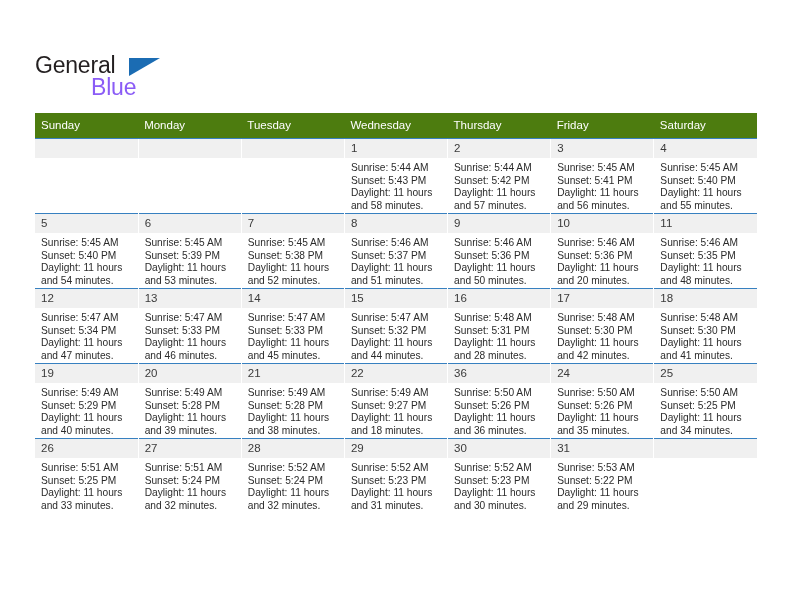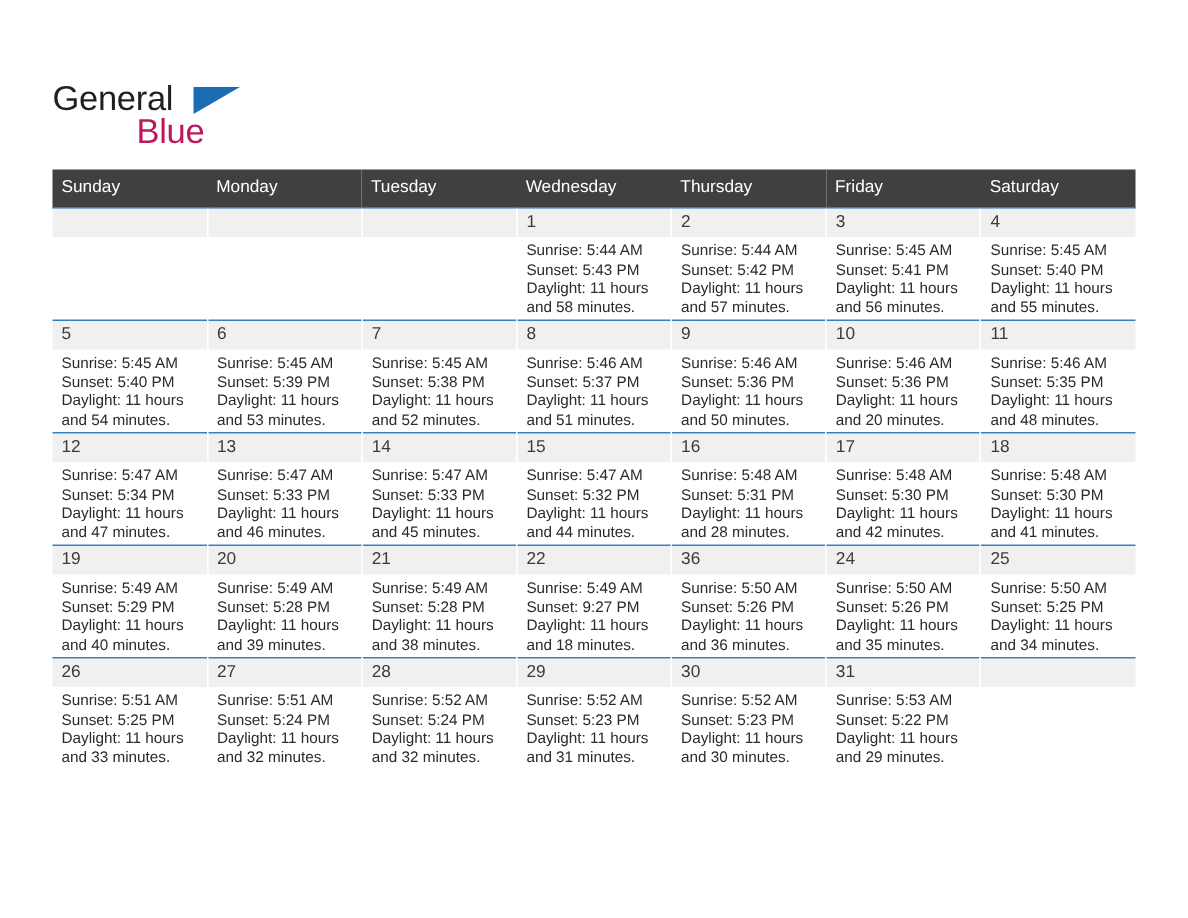--- a/index.html
+++ b/index.html
@@ -51,21 +51,21 @@
     width: 0;
     height: 0;
     border-left: 31px solid #1b6cb3;
     border-bottom: 18px solid transparent;
   }
   .logo-blue {
     position: absolute;
     left: 56px;
     top: 22px;
     font-size: 23px;
-    color: #be185d;
+    color: #8b5cf6;
     letter-spacing: -0.2px;
   }
 
   .titles {
     position: absolute;
     right: 0;
     top: 0;
     text-align: right;
   }
   .cal-title {
@@ -84,21 +84,21 @@
 
   
   .cal {
     width: 722px;
     border-collapse: collapse;
     table-layout: fixed;
   }
   .cal col { width: 103.14px; }
 
   .dow-row th {
-    background: #404040;
+    background: #4d7c0f;
     color: #ffffff;
     font-size: 11.5px;
     font-weight: normal;
     text-align: left;
     padding: 5px 0 6px 6px;
     height: 14px;
     border: none;
   }
 
   .week-row td {

